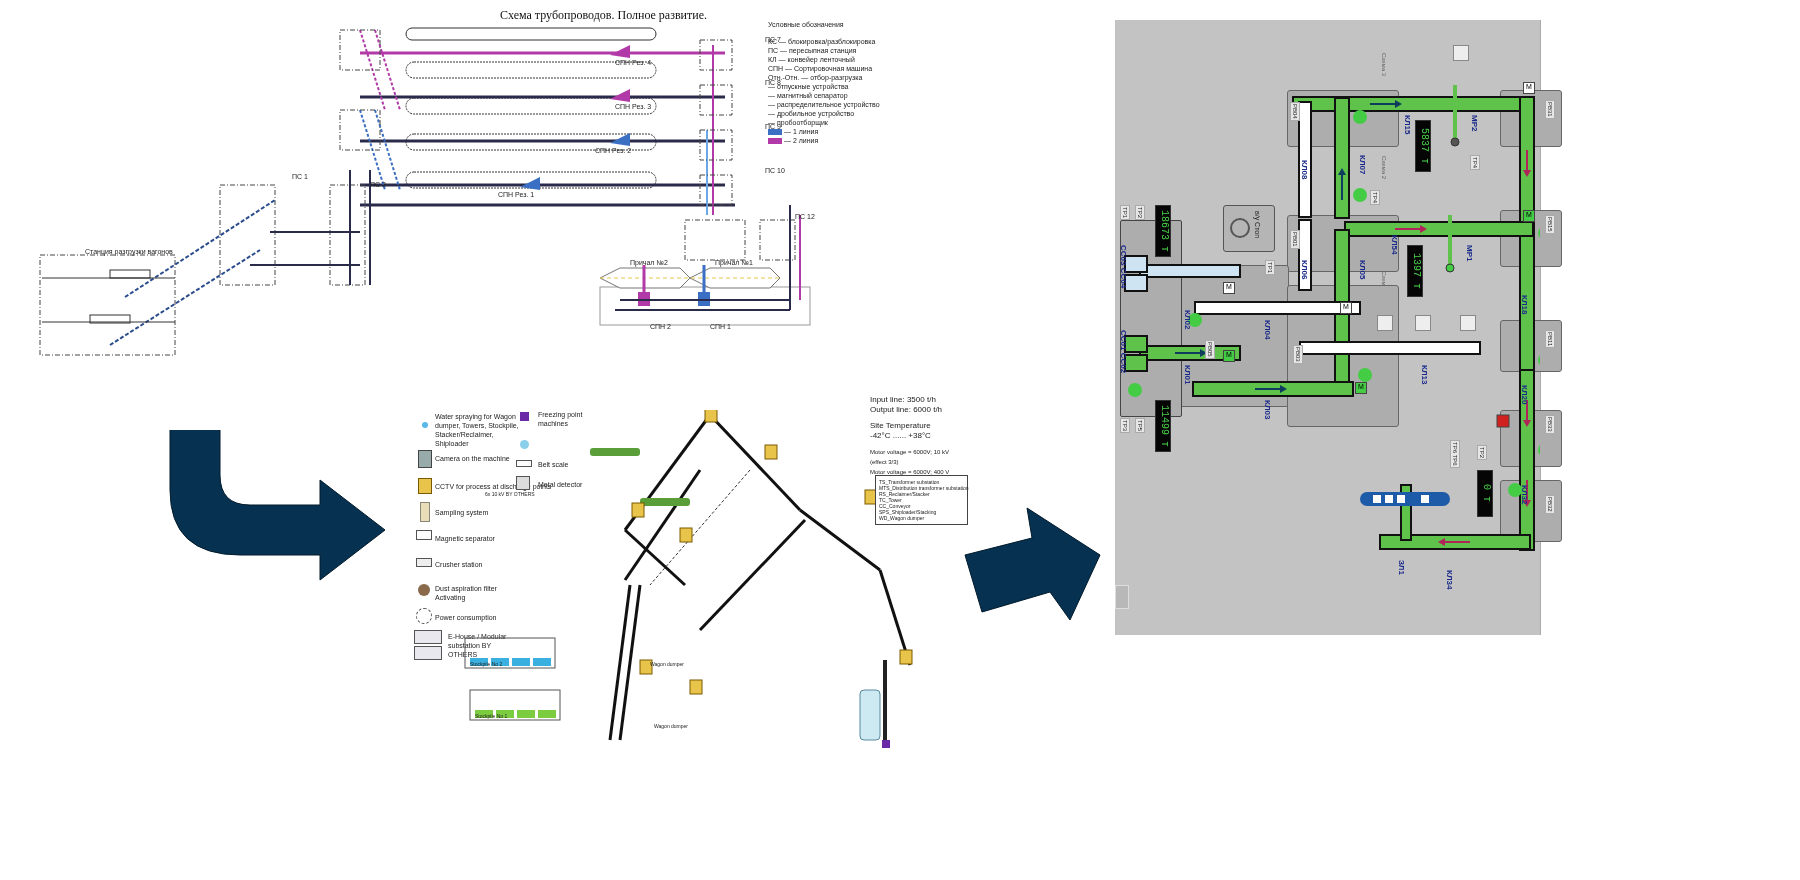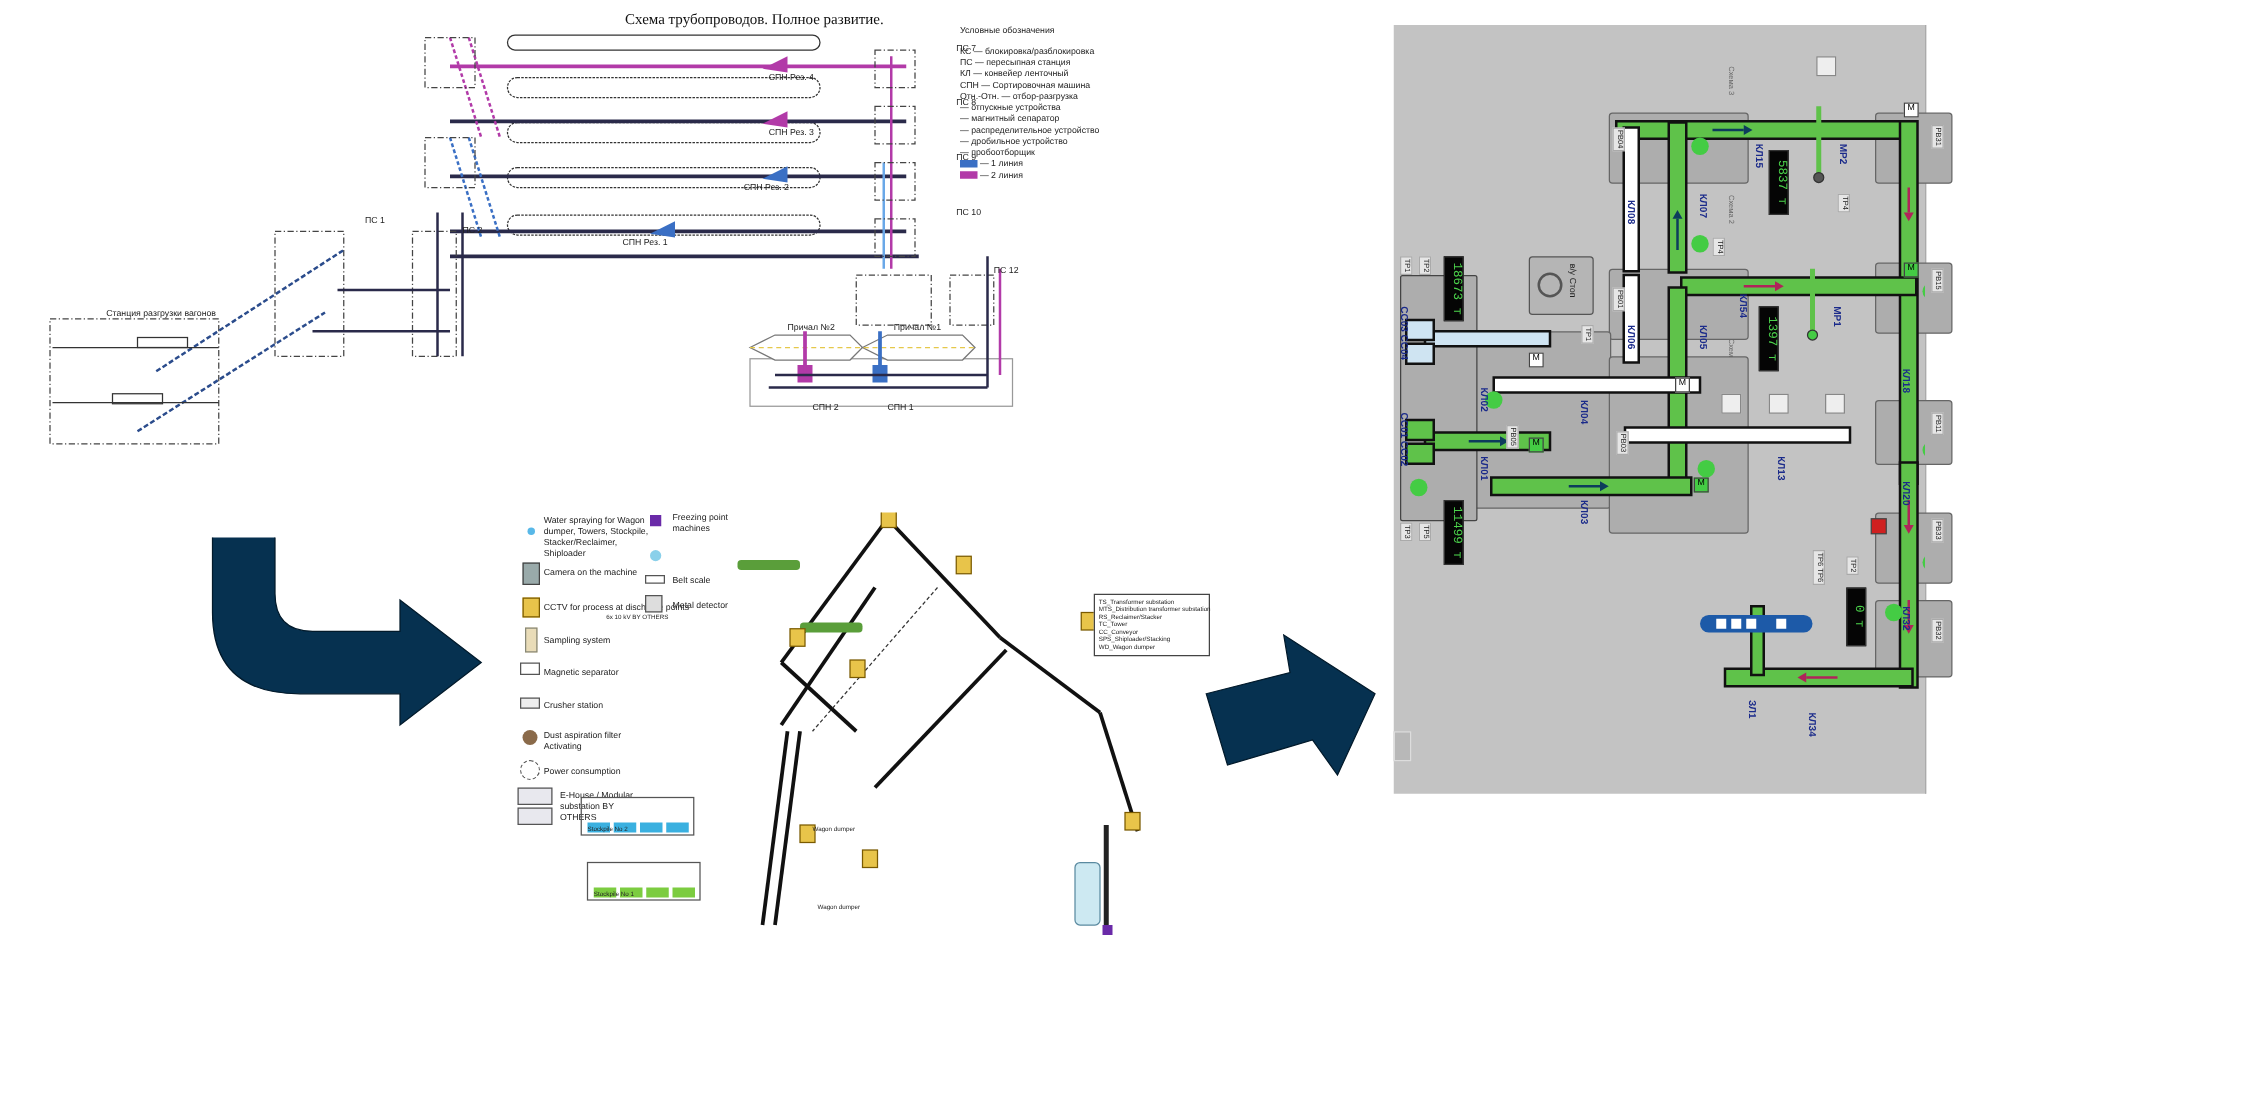--- a/index.html
+++ b/index.html
@@ -209,20 +209,29 @@
       <rect x="65" y="300" width="18" height="8" fill="#7ccc40"></rect>
       <rect x="86" y="300" width="18" height="8" fill="#7ccc40"></rect>
       <rect x="107" y="300" width="18" height="8" fill="#7ccc40"></rect>
       <rect x="128" y="300" width="18" height="8" fill="#7ccc40"></rect>
     </g>
     <rect x="450" y="280" width="20" height="50" rx="4" fill="#cde9f2" stroke="#5a8aa0"></rect>
     <line x1="475" y1="250" x2="475" y2="330" stroke="#222" stroke-width="4"></line>
     <rect x="472" y="330" width="8" height="8" fill="#6a2aa8"></rect>
   </svg>
 
+  <div class="abs info" style="left:460px;top:-15px;width:110px;">
+    <div>Input line: 3500 t/h</div>
+    <div>Output line: 6000 t/h</div>
+    <div style="margin-top:6px;">Site Temperature</div>
+    <div>-42°C ...... +38°C</div>
+    <div style="margin-top:6px;font-size:6px;">Motor voltage = 6000V; 10 kV</div>
+    <div style="font-size:6px;">(effect 3/3)</div>
+    <div style="font-size:6px;">Motor voltage = 6000V; 400 V</div>
+  </div>
   <div class="abs" style="left:465px;top:65px;width:85px;border:1px solid #444;padding:3px;background:#fff;">
     <div class="legend-line" style="font-size:5px;line-height:6px;">TS_Transformer substation</div>
     <div class="legend-line" style="font-size:5px;line-height:6px;">MTS_Distribution transformer substation</div>
     <div class="legend-line" style="font-size:5px;line-height:6px;">RS_Reclaimer/Stacker</div>
     <div class="legend-line" style="font-size:5px;line-height:6px;">TC_Tower</div>
     <div class="legend-line" style="font-size:5px;line-height:6px;">CC_Conveyor</div>
     <div class="legend-line" style="font-size:5px;line-height:6px;">SPS_Shiploader/Stacking</div>
     <div class="legend-line" style="font-size:5px;line-height:6px;">WD_Wagon dumper</div>
   </div>
   <div class="abs legend-line" style="left:60px;top:250px;font-size:5px;">Stockpile No 2</div>

